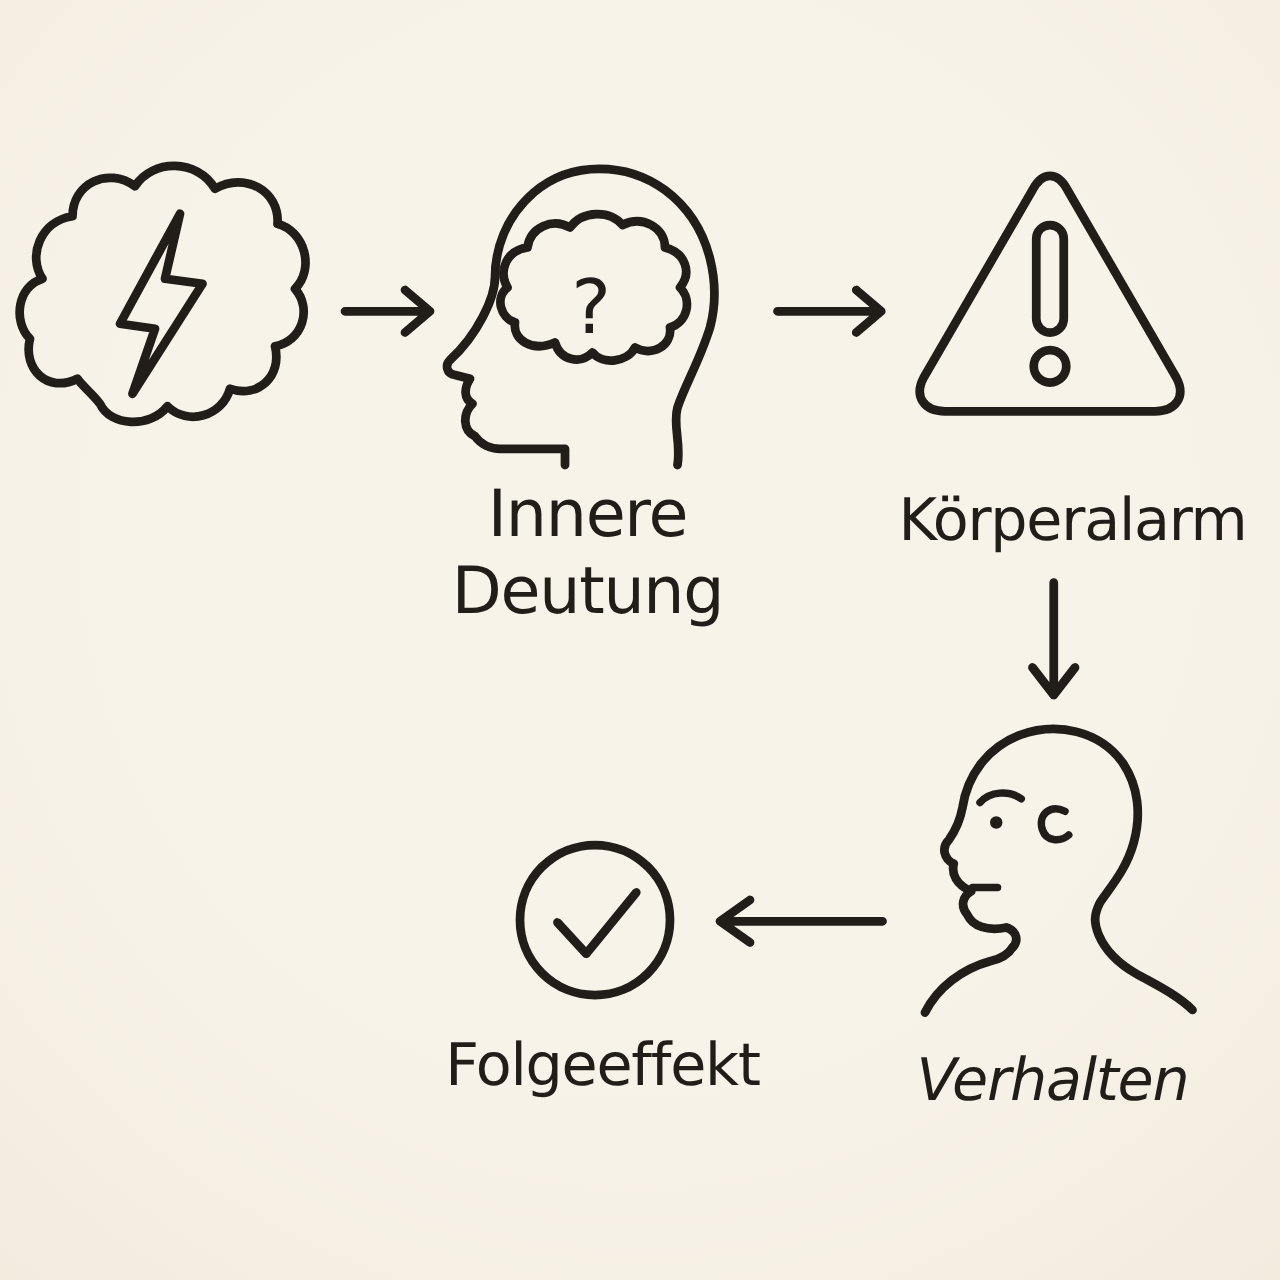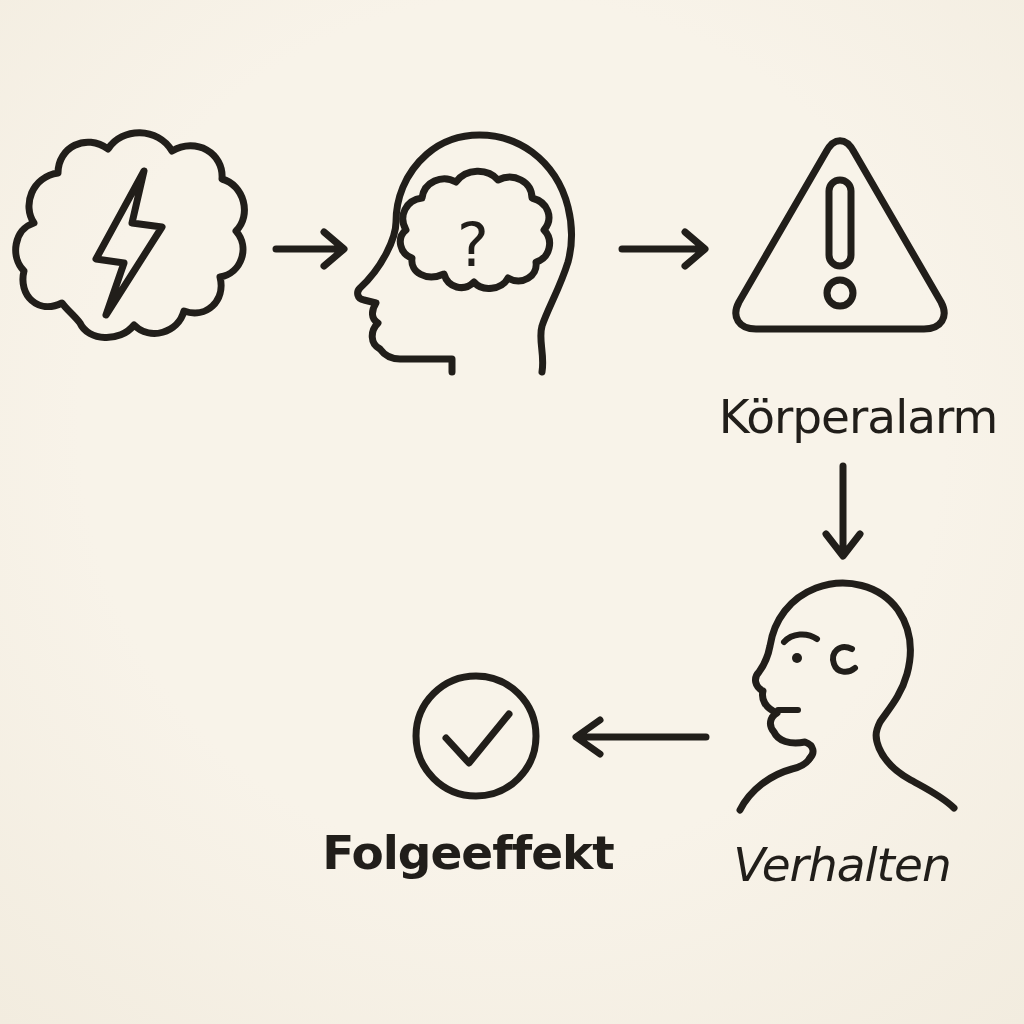--- a/index.html
+++ b/index.html
@@ -101,20 +101,24 @@
 
   <div class="icon" style="left:725px;top:130px;width:230px;height:208px;">
     <svg viewBox="0 0 230 208">
       <path class="stroke" d="M 101 22 C 109 7 121 7 129 22 L 216 172 C 224 187 216 199 199 199 L 31 199 C 14 199 6 187 14 172 Z"></path>
       <rect class="stroke" x="104" y="50" width="22" height="86" rx="11"></rect>
       <circle class="stroke" cx="115" cy="163" r="13"></circle>
     </svg>
   </div>
 
 
+  <div class="label two-line" style="left:340px;top:382px;width:260px;">
+    <span>Innere</span><br>
+    <span>Deutung</span>
+  </div>
 
   <div class="label" style="left:698px;top:388px;width:320px;">Körperalarm</div>
 
   <div class="icon" style="left:820px;top:462px;width:46px;height:100px;">
     <svg viewBox="0 0 46 100">
       <path class="stroke" d="M 23 4 L 23 90 M 6 72 L 23 94 L 40 72"></path>
     </svg>
   </div>
 
   <div class="icon" style="left:728px;top:572px;width:232px;height:245px;">
@@ -149,15 +153,15 @@
 
   <div class="icon" style="left:408px;top:668px;width:136px;height:136px;">
     <svg viewBox="0 0 136 136">
       <circle class="stroke" cx="68" cy="68" r="60"></circle>
       <path class="stroke" d="M 38 70 L 61 95 L 101 46"></path>
     </svg>
   </div>
 
   <div class="label" style="left:702px;top:836px;width:280px;font-style:italic;">Verhalten</div>
 
-  <div class="label" style="left:308px;top:824px;width:320px;font-weight:bold;">Folgeeffekt</div>
+  <div class="label" style="left:322px;top:824px;width:320px;">Folgeeffekt</div>
 
 </div>
 
 </body></html>

